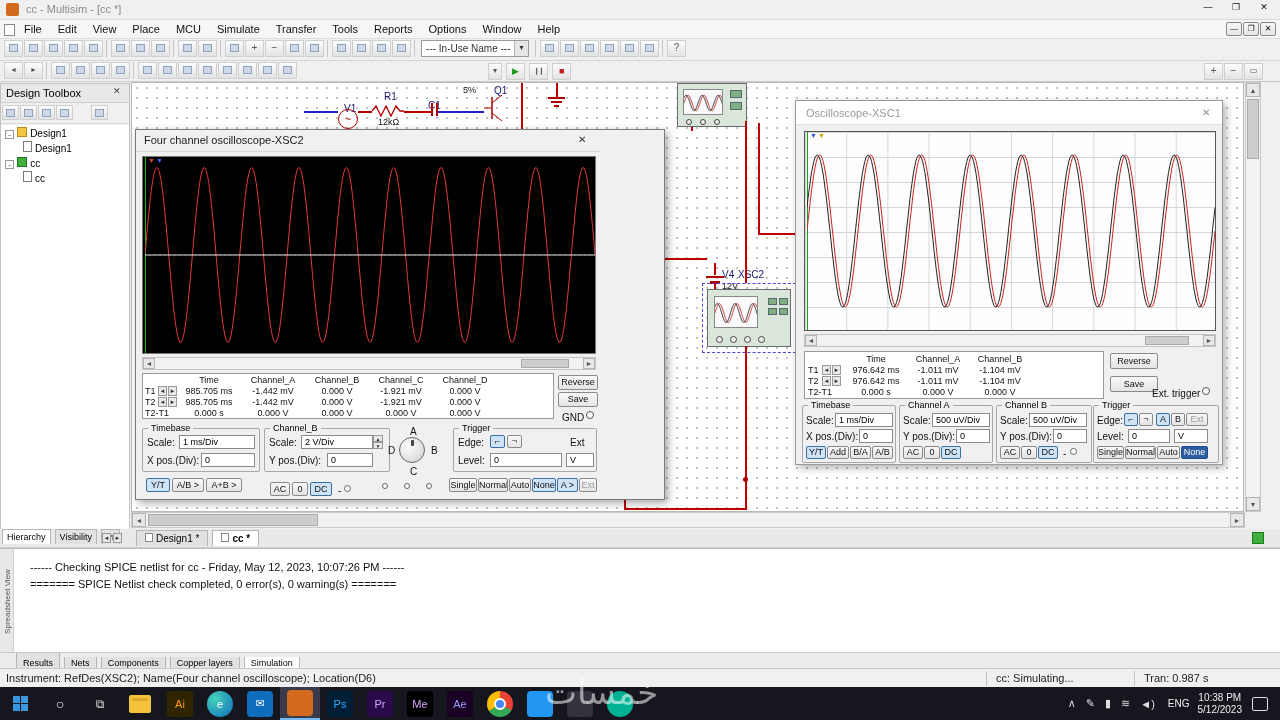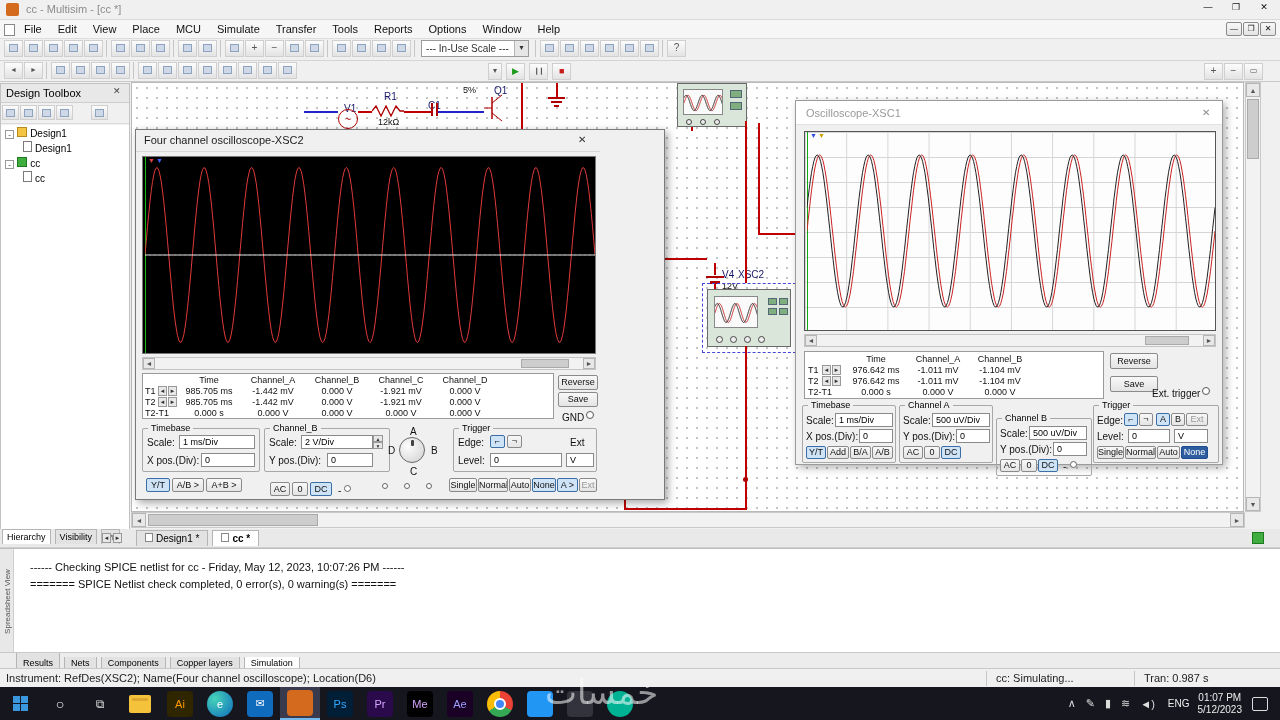--- a/index.html
+++ b/index.html
@@ -56,21 +56,21 @@
       <span class="menu-item">File</span><span class="menu-item">Edit</span><span class="menu-item">View</span><span class="menu-item">Place</span><span class="menu-item">MCU</span><span class="menu-item">Simulate</span><span class="menu-item">Transfer</span><span class="menu-item">Tools</span><span class="menu-item">Reports</span><span class="menu-item">Options</span><span class="menu-item">Window</span><span class="menu-item">Help</span>
     </div>
     <span class="a btn" style="left:1226px;top:2px;width:16px;height:14px;font-size:8px">—</span>
     <span class="a btn" style="left:1243px;top:2px;width:16px;height:14px;font-size:8px">❐</span>
     <span class="a btn" style="left:1260px;top:2px;width:16px;height:14px;font-size:8px">✕</span>
   </div>
 
   <div class="a" style="left:0;top:39px;width:1280px;height:22px;background:#f0f0f0;border-bottom:1px solid #d5d5d5;padding-left:3px">
     <span class="ic"><span class="mini"></span></span><span class="ic"><span class="mini"></span></span><span class="ic"><span class="mini"></span></span><span class="ic"><span class="mini"></span></span><span class="ic"><span class="mini"></span></span><span class="sep"></span><span class="ic"><span class="mini"></span></span><span class="ic"><span class="mini"></span></span><span class="ic"><span class="mini"></span></span><span class="sep"></span><span class="ic"><span class="mini"></span></span><span class="ic"><span class="mini"></span></span><span class="sep"></span><span class="ic"><span class="mini"></span></span><span class="ic">+</span><span class="ic">−</span><span class="ic"><span class="mini"></span></span><span class="ic"><span class="mini"></span></span><span class="sep"></span><span class="ic"><span class="mini"></span></span><span class="ic"><span class="mini"></span></span><span class="ic"><span class="mini"></span></span><span class="ic"><span class="mini"></span></span><span class="sep"></span>
     <span style="display:inline-block;vertical-align:middle;width:108px;height:17px;margin-top:1px;background:#fff;border:1px solid #9a9a9a;font-size:10px;line-height:15px;color:#333;position:relative">
-      <span style="padding-left:4px">--- In-Use Scale ---</span>
+      <span style="padding-left:4px">--- In-Use Name ---</span>
       <span style="position:absolute;right:0;top:0;width:14px;height:15px;background:#e6e6e6;border-left:1px solid #b5b5b5;text-align:center;font-size:8px;line-height:14px">▾</span>
     </span>
     <span class="sep"></span><span class="ic"><span class="mini"></span></span><span class="ic"><span class="mini"></span></span><span class="ic"><span class="mini"></span></span><span class="ic"><span class="mini"></span></span><span class="ic"><span class="mini"></span></span><span class="ic"><span class="mini"></span></span><span class="sep"></span><span class="ic">?</span>
   </div>
 
   <div class="a" style="left:0;top:61px;width:1280px;height:21px;background:#f0f0f0;border-bottom:1px solid #c9c9c9;padding-left:3px">
     <span class="ic" style="font-size:7px">◄</span><span class="ic" style="font-size:7px">►</span><span class="sep"></span><span class="ic"><span class="mini"></span></span><span class="ic"><span class="mini"></span></span><span class="ic"><span class="mini"></span></span><span class="ic"><span class="mini"></span></span><span class="sep"></span><span class="ic"><span class="mini"></span></span><span class="ic"><span class="mini"></span></span><span class="ic"><span class="mini"></span></span><span class="ic"><span class="mini"></span></span><span class="ic"><span class="mini"></span></span><span class="ic"><span class="mini"></span></span><span class="ic"><span class="mini"></span></span><span class="ic"><span class="mini"></span></span>
     <span class="a" style="left:487px;top:1px">
       <span class="ic" style="width:14px;font-size:8px">▾</span>
       <span class="ic" style="color:#1d9a1d;font-size:9px">▶</span>
@@ -389,21 +389,21 @@
       <span class="gl">Channel A</span>
       <span class="lbl" style="left:3px;top:9px">Scale:</span>
       <span class="fld" style="left:32px;top:7px;width:58px;height:14px">500 uV/Div</span>
       <span class="lbl" style="left:3px;top:25px">Y pos.(Div):</span>
       <span class="fld" style="left:56px;top:23px;width:34px;height:14px">0</span>
       <span class="btn" style="left:3px;top:40px;width:20px;height:13px;line-height:11px">AC</span>
       <span class="btn" style="left:24px;top:40px;width:16px;height:13px;line-height:11px">0</span>
       <span class="btn on" style="left:41px;top:40px;width:20px;height:13px;line-height:11px">DC</span>
     </div>
 
-    <div class="grp" style="left:200px;top:317px;width:96px;height:58px">
+    <div class="grp" style="left:200px;top:304px;width:96px;height:58px">
       <span class="gl">Channel B</span>
       <span class="lbl" style="left:3px;top:9px">Scale:</span>
       <span class="fld" style="left:32px;top:7px;width:58px;height:14px">500 uV/Div</span>
       <span class="lbl" style="left:3px;top:25px">Y pos.(Div):</span>
       <span class="fld" style="left:56px;top:23px;width:34px;height:14px">0</span>
       <span class="btn" style="left:3px;top:40px;width:20px;height:13px;line-height:11px">AC</span>
       <span class="btn" style="left:24px;top:40px;width:16px;height:13px;line-height:11px">0</span>
       <span class="btn on" style="left:41px;top:40px;width:20px;height:13px;line-height:11px">DC</span>
       <span class="lbl" style="left:66px;top:42px">-</span>
       <span class="a" style="left:73px;top:42px;width:7px;height:7px;border:1px solid #666;border-radius:50%;background:#fff"></span>
@@ -525,20 +525,20 @@
         <span class="appico" style="background:#00b294;border-radius:50%"></span>
       </div>
     <div style="flex:1"></div>
     <span class="tray-glyph">∧</span>
     <span class="tray-glyph">✎</span>
     <span class="tray-glyph">▮</span>
     <span class="tray-glyph">≋</span>
     <span class="tray-glyph">◄)</span>
     <span style="color:#eee;font-size:10px;margin:0 8px">ENG</span>
     <span style="color:#eee;font-size:10px;text-align:center;line-height:12px;margin-right:10px">
-      <span style="display:block">01:07 PM</span>
+      <span style="display:block">10:38 PM</span>
       <span style="display:block">5/12/2023</span>
     </span>
     <span style="width:16px;height:14px;border:1px solid #ddd;border-radius:2px;margin-right:12px;display:inline-block"></span>
   </div>
 
   <span class="a" style="left:545px;top:672px;font-size:34px;color:rgba(255,255,255,.55);font-family:'DejaVu Sans',sans-serif;z-index:50;pointer-events:none">خمسات</span>
 </div>
 
 </body></html>

